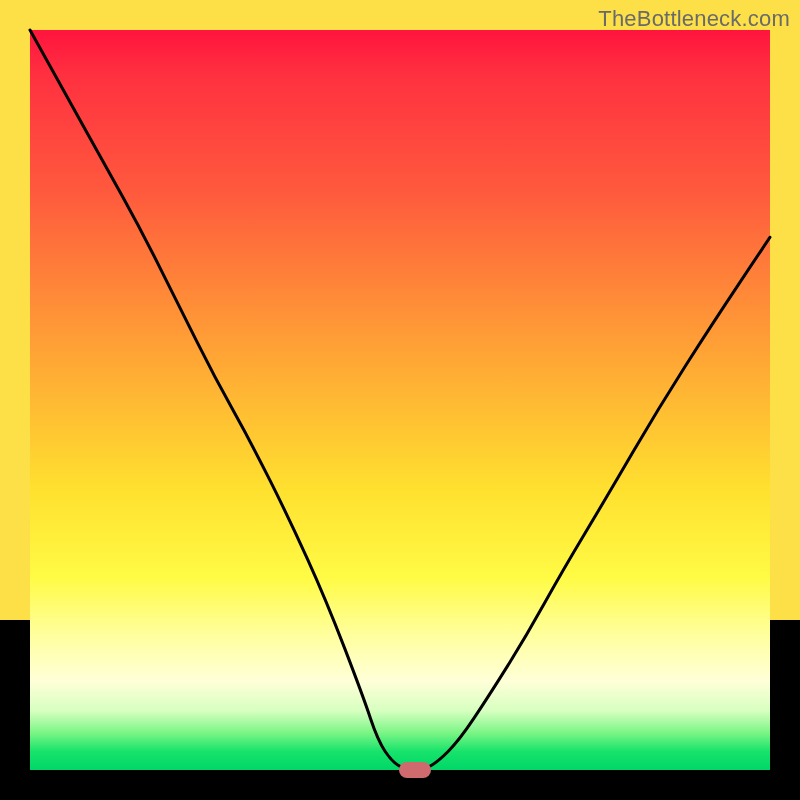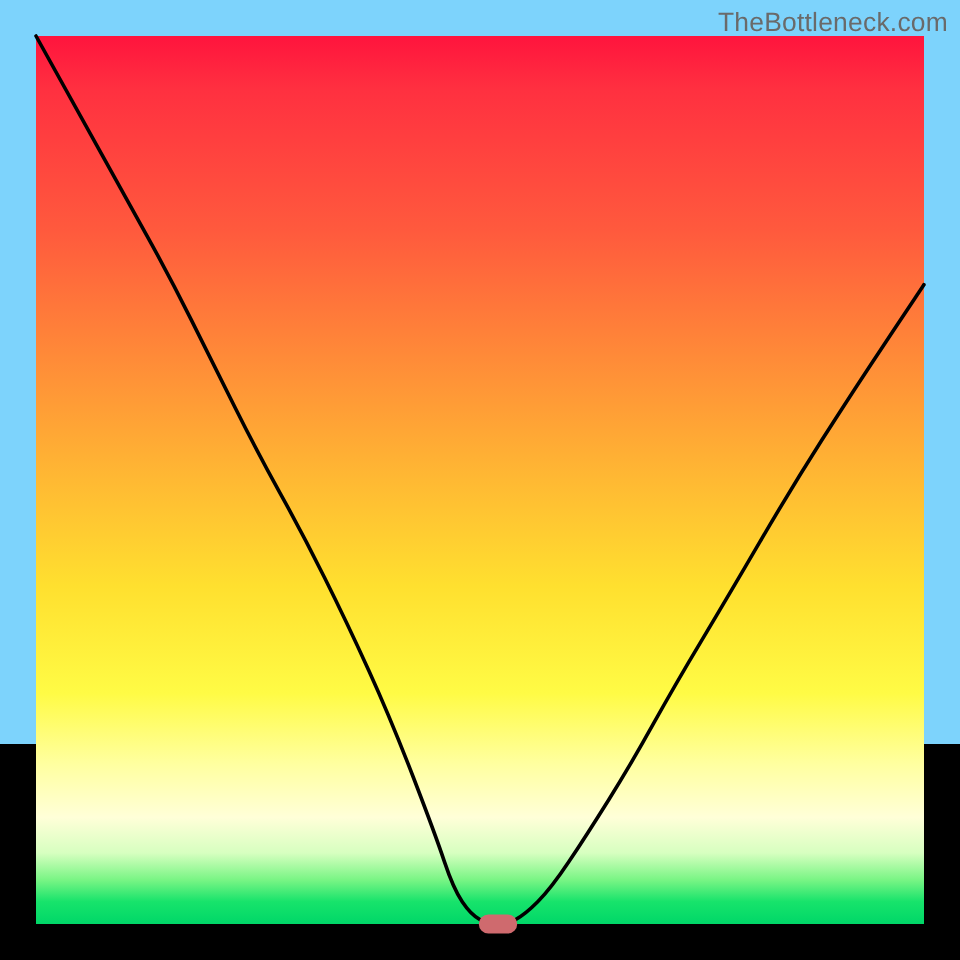--- a/index.html
+++ b/index.html
@@ -8,21 +8,21 @@
     width: 800px;
     height: 800px;
     background: #000;
     overflow: hidden;
     font-family: Arial, Helvetica, sans-serif;
   }
   .frame {
     position: relative;
     width: 800px;
     height: 620px;
-    background: #7dd3fc;
+    background: #fde047;
     text-align: right;
   }
   .plot-area {
     position: absolute;
     left: 30px;
     top: 30px;
     width: 740px;
     height: 740px;
     
     background: linear-gradient(to bottom,

